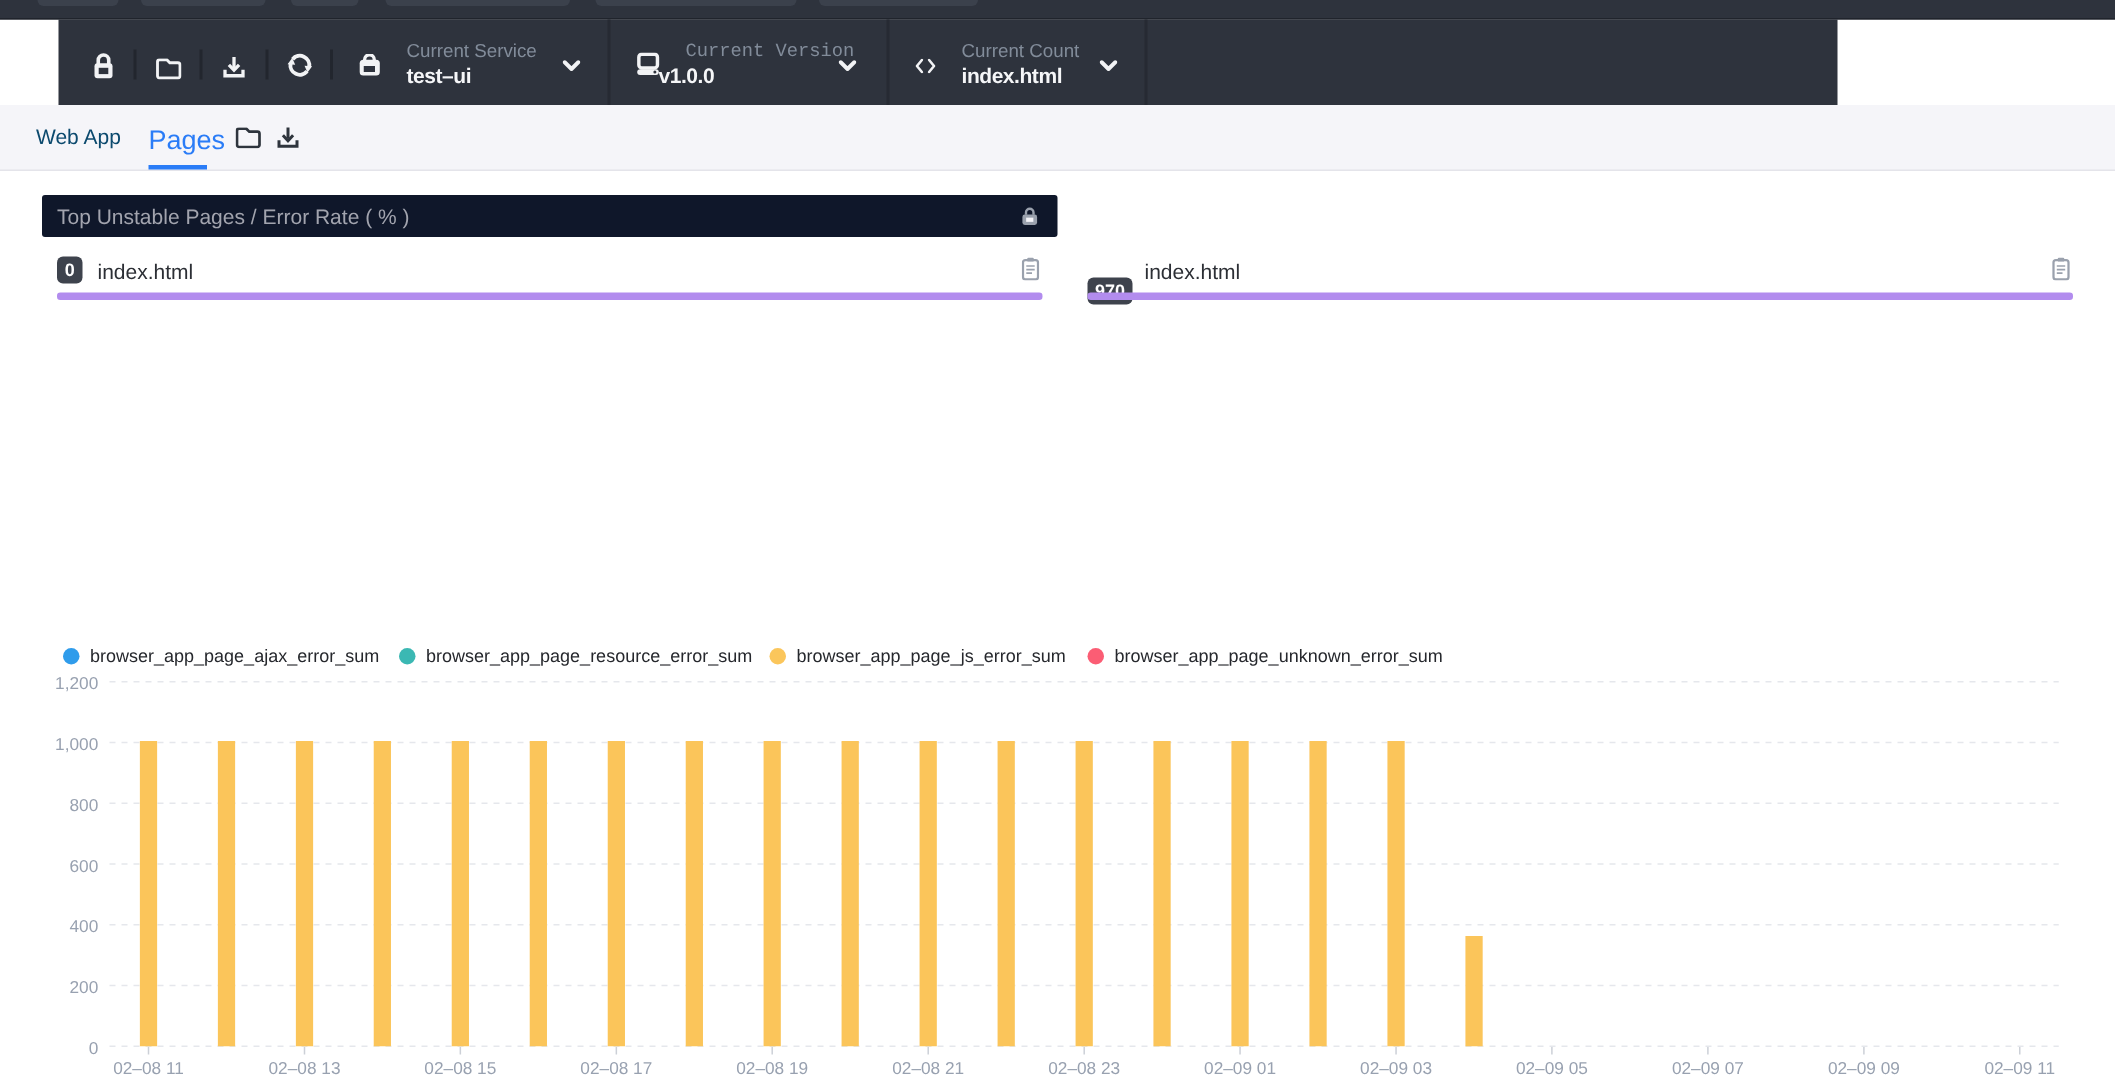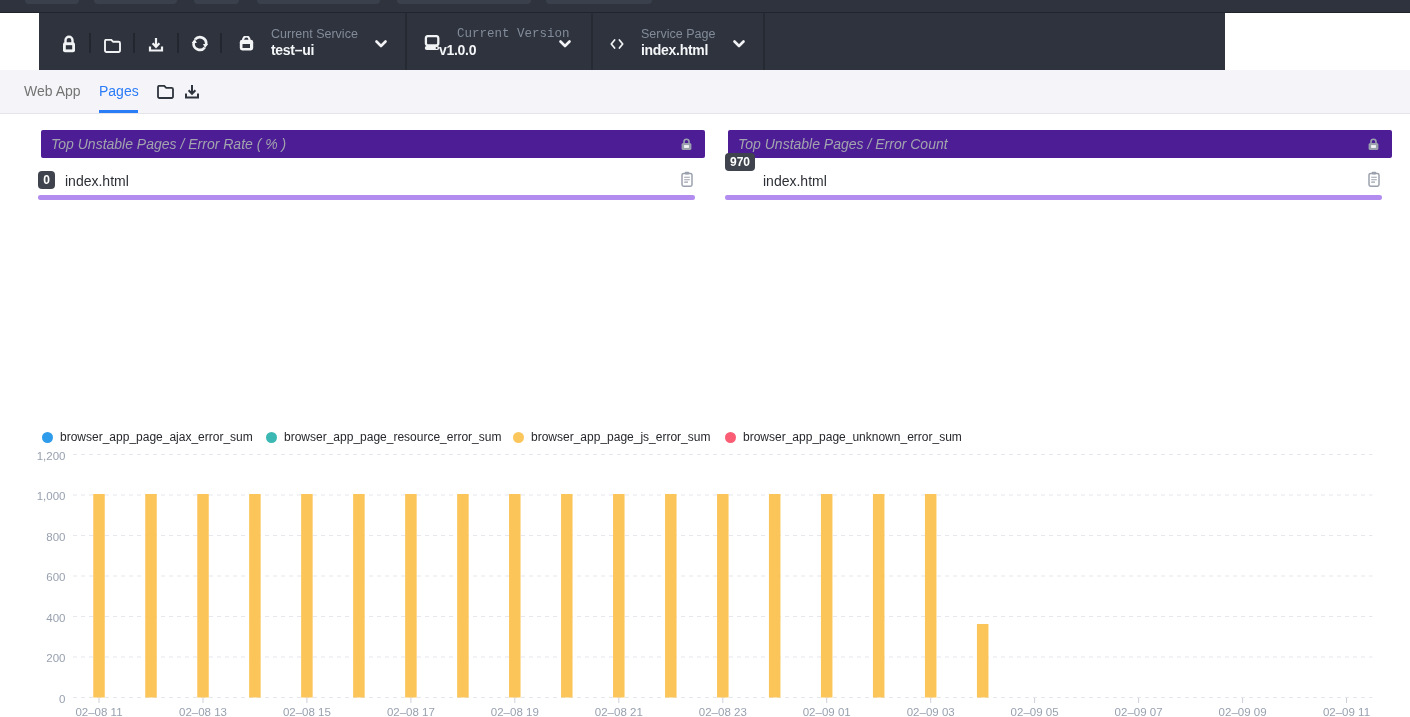--- a/index.html
+++ b/index.html
@@ -16,28 +16,28 @@
 #toolbar { position:absolute; left:0; top:13px; width:1186px; height:57px; background:#2e333d;margin-left:39px; }
 .tdiv { position:absolute; top:20px; width:2px; height:20px; background:#22262e; }
 .bigdiv { position:absolute; top:0; width:2px; height:57px; background:#262a33; }
 .ticon { position:absolute; }
 .sel-label { position:absolute; font-size:12.5px; color:#828c9a; }
 .sel-value { position:absolute; font-size:14px; color:#f5f6f8; font-weight:bold; letter-spacing:-0.3px; }
 
 
 #tabbar { position:absolute; left:0; top:70px; width:1410px; height:44px;
   background:#f5f5f9; border-bottom:1px solid #e4e4ea; }
-#tab1 { position:absolute; left:24px; top:13px; font-size:14px; color:#737373; }
-#tab2 { position:absolute; left:99px; top:13px; font-size:14px; color:#2a7cf7;text-align:right; }
+#tab1 { position:absolute; left:24px; top:13px; font-size:14px; color:#0c4a6e; }
+#tab2 { position:absolute; left:99px; top:13px; font-size:18px; color:#2a7cf7;text-align:right; }
 #tabline { position:absolute; left:99px; top:40px; width:39px; height:3px; background:#2a7cf7; }
 
 
 .card { position:absolute; }
-.chead { position:absolute; left:13px; top:0; right:0; height:28px; background:#4c1d95;
-  border-radius:2px;font-style:italic; }
+.chead { position:absolute; left:0; top:0; right:0; height:28px; background:#0f172a;
+  border-radius:2px; }
 .chead .t { position:absolute; left:10px; top:6px; font-size:14px; color:#a2a4ae; }
 .badge { position:absolute; top:0; height:18px; background:#3e434d; border-radius:4px;
   color:#fff; font-size:12px; font-weight:bold; text-align:center; line-height:18px; }
 .itemname { position:absolute; font-size:14px; color:#2c2f35; }
 .pbar { position:absolute; height:4.5px; background:#b28cee; border-radius:2.2px; }
 .clock { position:absolute; right:13px; top:8px; }
 .clip { position:absolute; right:12px; top:41px; }
 #legend { position:absolute; left:28px; top:429px; width:1380px; height:16px; }
 .litem { position:absolute; top:0; height:16px; }
 .ldot { position:absolute; top:2.5px; width:11px; height:11px; border-radius:50%; }
@@ -87,21 +87,21 @@
     </svg>
     <div class="tdiv" style="left:50px;"></div>
     <div class="tdiv" style="left:94px;"></div>
     <div class="tdiv" style="left:138px;"></div>
     <div class="tdiv" style="left:181px;"></div>
 
     <div class="sel-label" style="left:232px; top:14px;">Current Service</div>
     <div class="sel-value" style="left:232px; top:29px;text-align:center;">test–ui</div>
     <div class="sel-label" style="left:418px; top:14px;font-family:Liberation Mono, monospace;">Current Version</div>
     <div class="sel-value" style="left:400px; top:29px;">v1.0.0</div>
-    <div class="sel-label" style="left:602px; top:14px;">Service Page</div>
+    <div class="sel-label" style="left:602px; top:14px;">Current Count</div>
     <div class="sel-value" style="left:602px; top:29px;">index.html</div>
 
     <svg class="ticon" style="left:336px; top:27px;" width="12" height="8" viewBox="0 0 12 8">
       <path d="M1.5 1.5 L6 6 L10.5 1.5" fill="none" stroke="#f2f3f5" stroke-width="2.6" stroke-linecap="round" stroke-linejoin="round"></path>
     </svg>
     <svg class="ticon" style="left:520px; top:27px;" width="12" height="8" viewBox="0 0 12 8">
       <path d="M1.5 1.5 L6 6 L10.5 1.5" fill="none" stroke="#f2f3f5" stroke-width="2.6" stroke-linecap="round" stroke-linejoin="round"></path>
     </svg>
     <svg class="ticon" style="left:694px; top:27px;" width="12" height="8" viewBox="0 0 12 8">
       <path d="M1.5 1.5 L6 6 L10.5 1.5" fill="none" stroke="#f2f3f5" stroke-width="2.6" stroke-linecap="round" stroke-linejoin="round"></path>
@@ -149,29 +149,21 @@
     <div class="itemname" style="left:37px; top:43px;">index.html</div>
     <svg class="clip" width="12" height="16" viewBox="0 0 12 16">
       <rect x="1" y="2.4" width="10" height="12.8" rx="1.6" fill="none" stroke="#9aa1ad" stroke-width="1.5"></rect>
       <rect x="3.8" y="0.8" width="4.4" height="2.6" rx="0.8" fill="#9aa1ad"></rect>
       <path d="M3.2 6.3 H8.8 M3.2 8.7 H8.8 M3.2 11.1 H7" stroke="#9aa1ad" stroke-width="1.1"></path>
     </svg>
     <div class="pbar" style="left:10px; top:65px; width:657px;"></div>
   </div>
 
   <div class="card" id="card2" style="left:715px; top:130px; width:677px; height:70px;">
-    <div class="chead">
-        <span class="t">Top Unstable Pages / Error Count</span>
-      <svg class="clock" width="11" height="13" viewBox="0 0 11 13">
-        <path d="M3 5.2 V3.7 A2.5 2.5 0 0 1 8 3.7 V5.2" fill="none" stroke="#9aa1ad" stroke-width="1.6"></path>
-        <rect x="0.6" y="5" width="9.8" height="7" rx="1.6" fill="#9aa1ad"></rect>
-        <rect x="3.1" y="7.1" width="4.8" height="2.8" fill="#f4f4f8"></rect>
-      </svg>
-    </div>
-    <div class="badge" style="left:10px; top:23px; width:30px;">970</div>
+    <div class="badge" style="left:10px; top:55px; width:30px;">970</div>
     <div class="itemname" style="left:48px; top:43px;">index.html</div>
     <svg class="clip" width="12" height="16" viewBox="0 0 12 16">
       <rect x="1" y="2.4" width="10" height="12.8" rx="1.6" fill="none" stroke="#9aa1ad" stroke-width="1.5"></rect>
       <rect x="3.8" y="0.8" width="4.4" height="2.6" rx="0.8" fill="#9aa1ad"></rect>
       <path d="M3.2 6.3 H8.8 M3.2 8.7 H8.8 M3.2 11.1 H7" stroke="#9aa1ad" stroke-width="1.1"></path>
     </svg>
     <div class="pbar" style="left:10px; top:65px; width:657px;"></div>
   </div>
 
 

